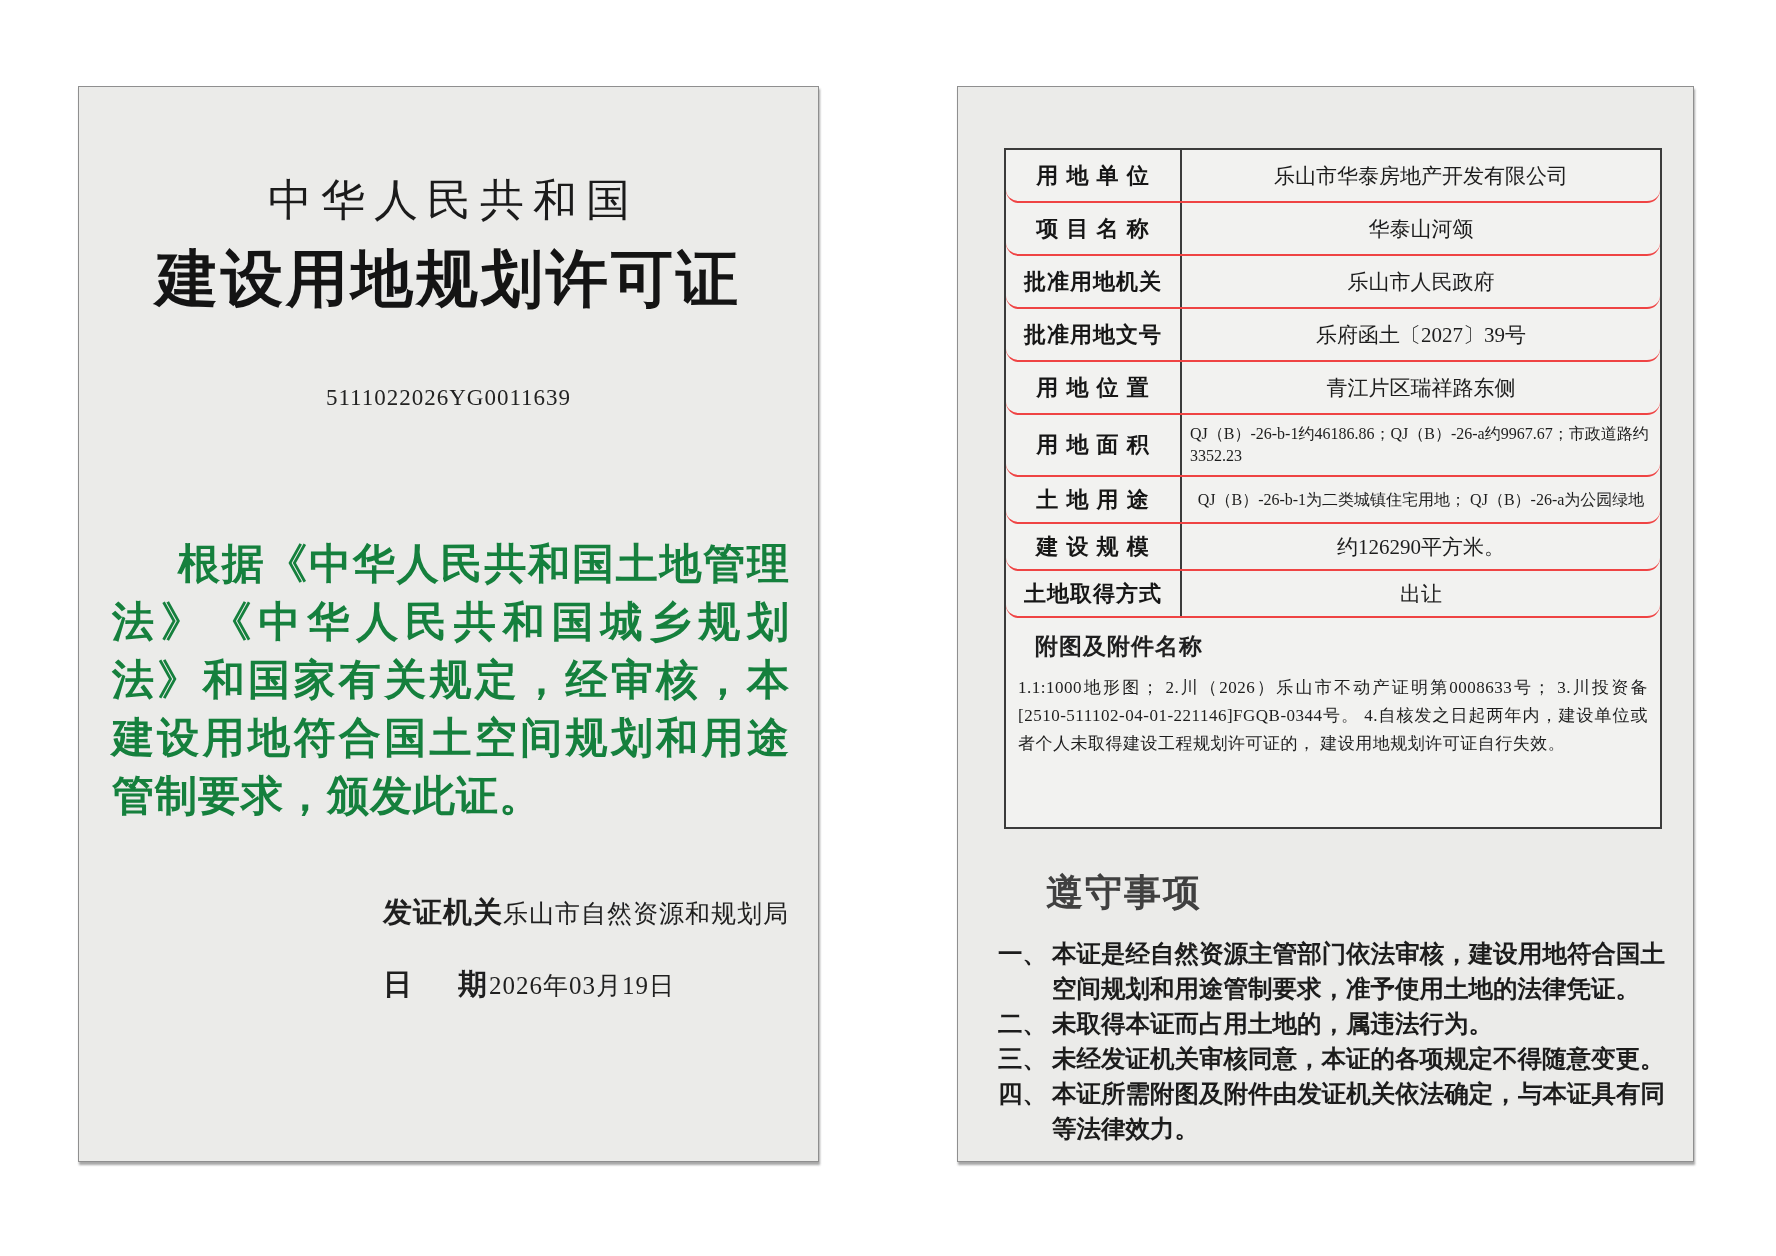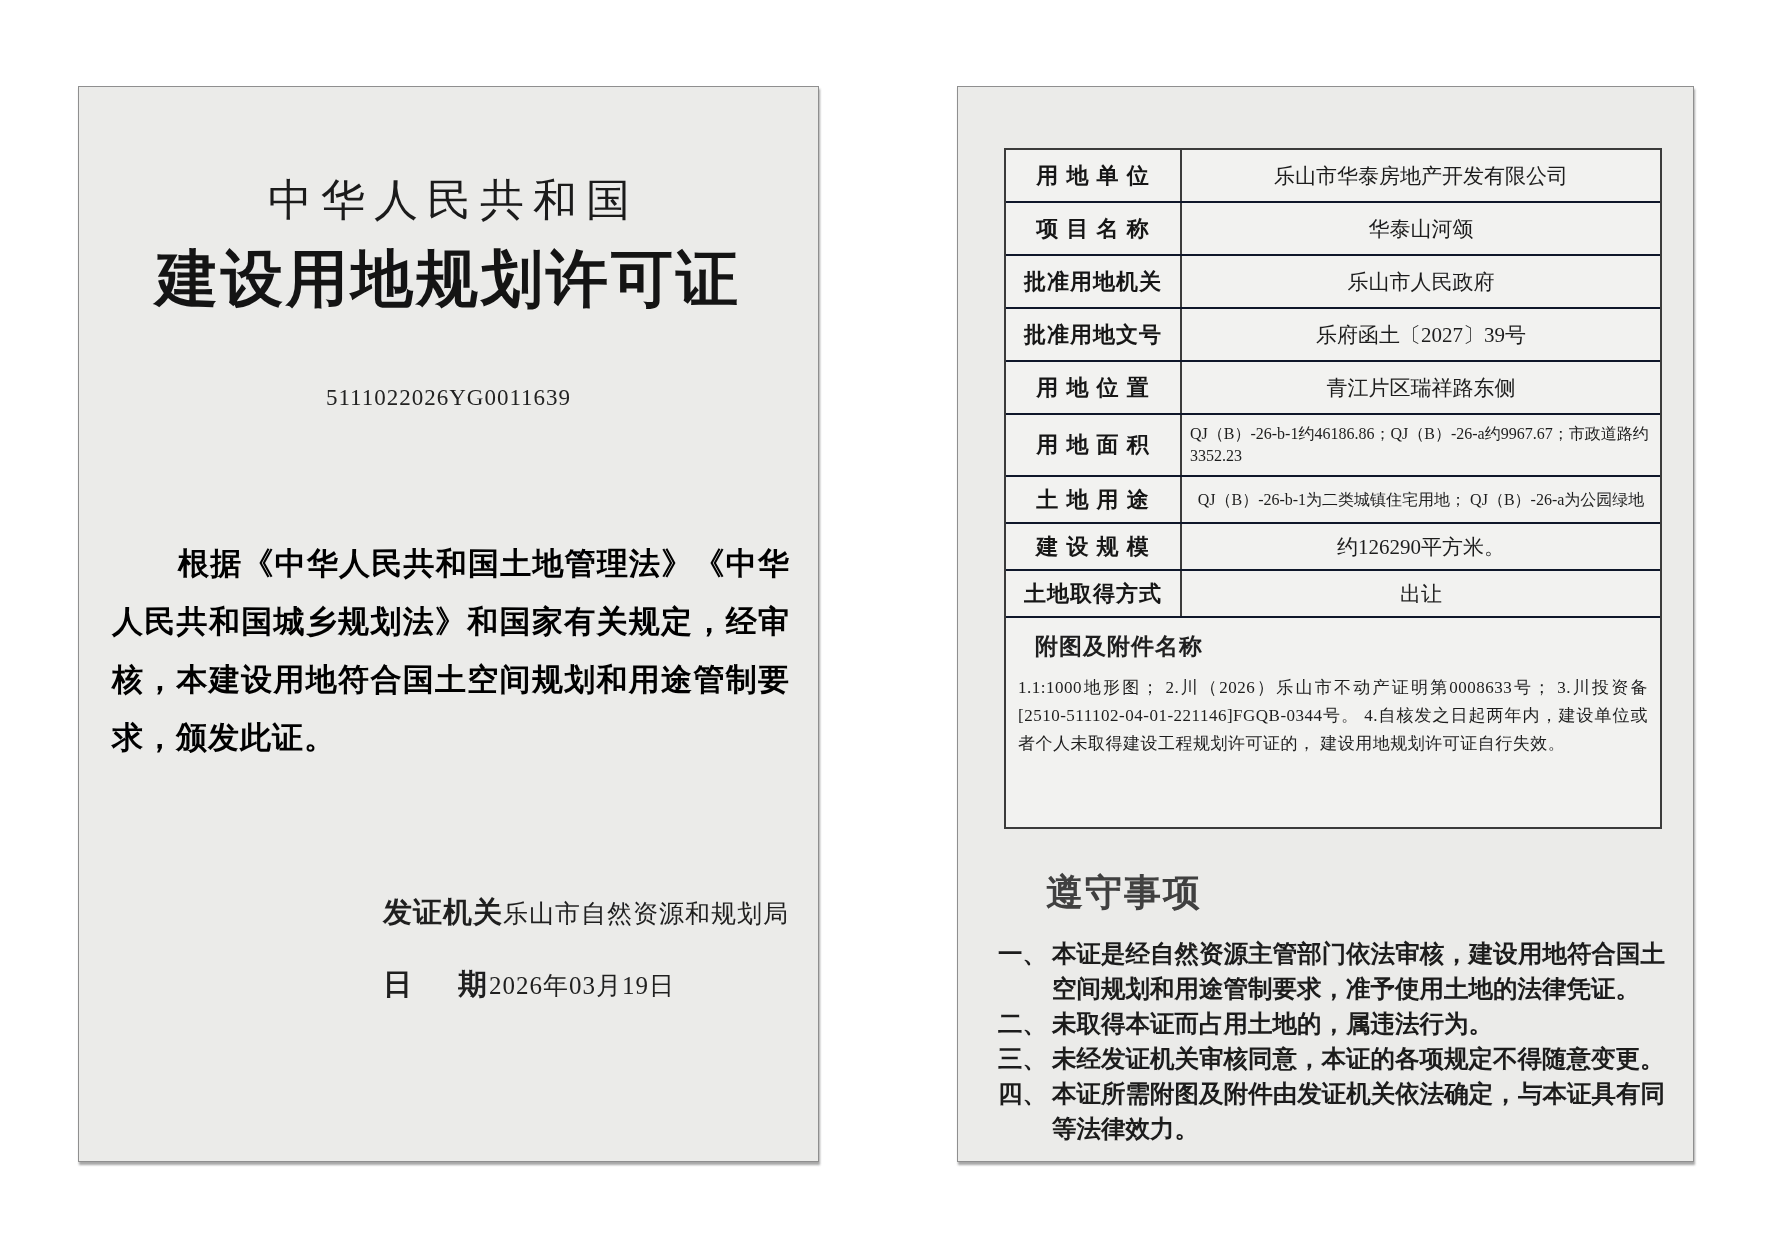--- a/index.html
+++ b/index.html
@@ -13,35 +13,35 @@
   
   .country { position:absolute; top:84px; left:0; width:100%; text-align:center;
              font-family:"Liberation Serif", serif; font-size:44px; letter-spacing:9px;
              color:#1b1b1b;padding-left:10px; }
   .permit-title { position:absolute; top:150px; left:0; width:100%; text-align:center;
                   font-size:62px; font-weight:700; letter-spacing:3px; color:#141414; }
   .serial { position:absolute; top:298px; left:0; width:100%; text-align:center;
             font-family:"Liberation Serif", serif; font-size:23px; letter-spacing:1px;
             color:#222; }
   .body-par { position:absolute; top:448px; left:33px; right:28px;
-              font-size:31px; line-height:58px; font-weight:600; letter-spacing:1px;
-              text-indent:66px; text-align:justify; color:#000000; }
+              font-size:42px; line-height:58px; font-weight:600; letter-spacing:1px;
+              text-indent:66px; text-align:justify; color:#15803d; }
   .issuer-row { position:absolute; top:806px; left:304px; display:flex; align-items:baseline; }
   .issuer-label { font-size:29px; font-weight:700; letter-spacing:1px; }
   .issuer-value { font-family:"Liberation Serif", serif; font-size:25px; letter-spacing:1px; }
   .date-row { position:absolute; top:878px; left:304px; display:flex; align-items:baseline; }
   .date-label { width:104px; display:flex; justify-content:space-between;
                 font-size:29px; font-weight:700; }
   .date-value { font-family:"Liberation Serif", serif; font-size:25px; letter-spacing:1px;
                 margin-left:2px; }
 
   
   .info-table { position:absolute; left:46px; top:61px; width:658px;
                 border:2px solid #3b3b3b; background:#f2f2f0; }
-  .t-row { display:flex; border-bottom:2px solid #0f172a; height:53px; }
+  .t-row { display:flex; border-bottom:2px solid #ef4444; height:53px;border-radius:13px; }
   .t-row.tall  { height:62px; }
   .t-row.short { height:47px; }
   .t-label { width:176px; border-right:2px solid #3b3b3b; display:flex;
              align-items:center; justify-content:center; font-weight:700;
              font-size:22px; letter-spacing:1px; color:#161616; }
   .t-value { flex:1; display:flex; align-items:center; justify-content:center;
              font-family:"Liberation Serif", serif; font-size:21px; color:#1d1d1d;
              padding:0 8px; }
   .t-value.small { font-size:16px; line-height:22px; }
   .attachments { padding:13px 12px 0 12px; height:209px; }

